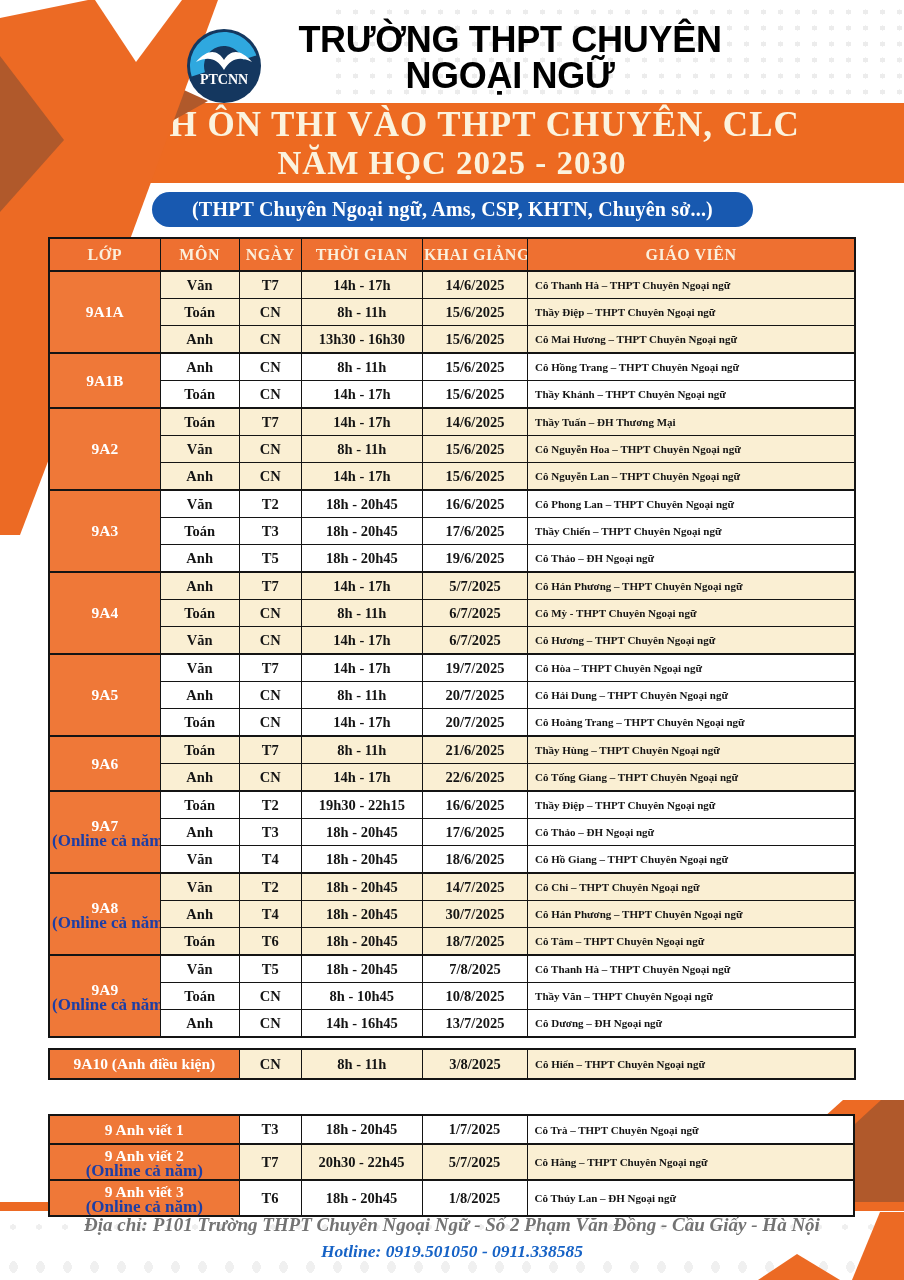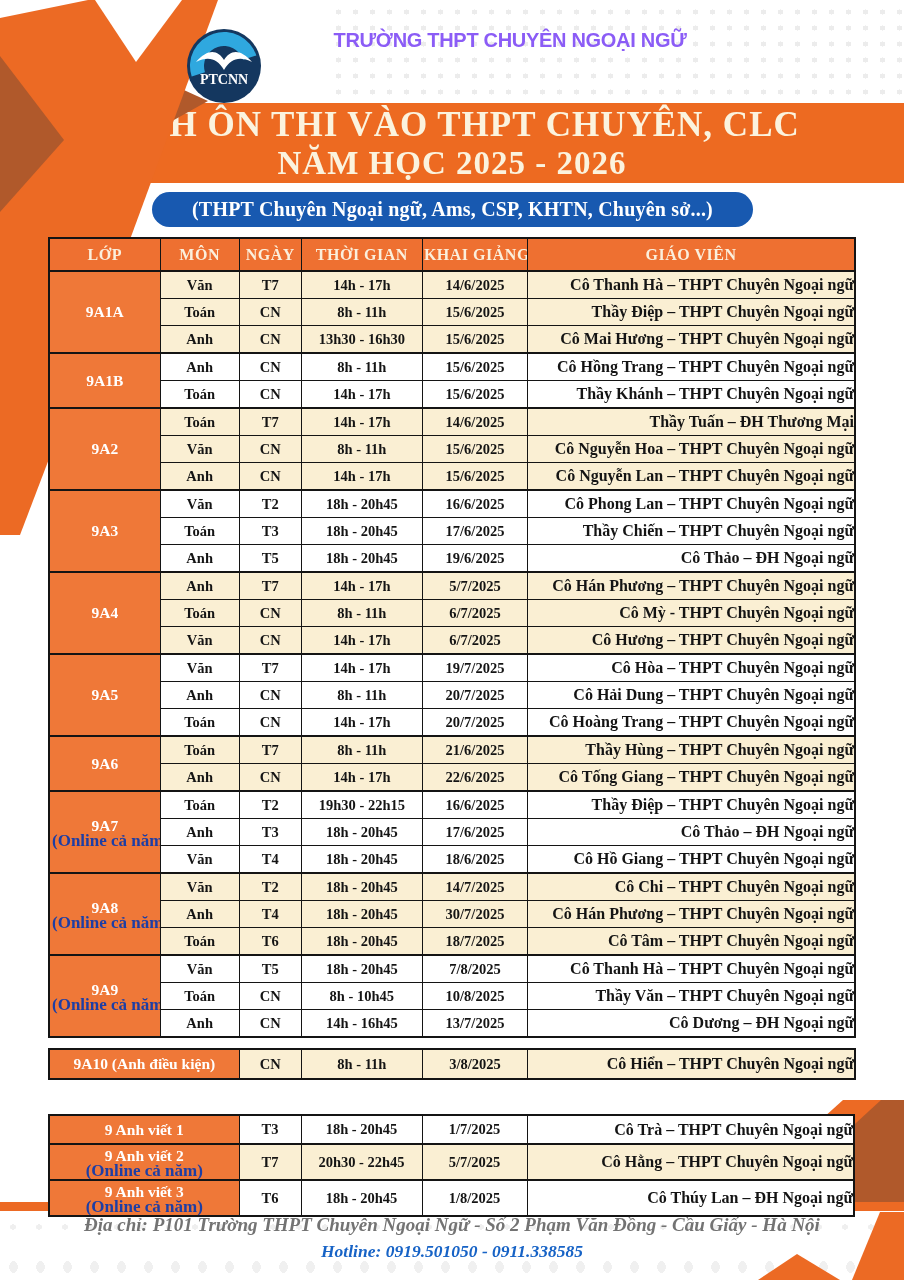--- a/index.html
+++ b/index.html
@@ -12,38 +12,38 @@
     background-image:radial-gradient(#efefef 3px,transparent 3.2px);background-size:26px 22px;}
   .dots-bottom-lg{position:absolute;left:0;top:1250px;width:904px;height:30px;z-index:0;
     background-image:radial-gradient(ellipse 7px 10px,#f0f0f0 60%,transparent 62%);background-size:27px 34px;}
   
   .banner{position:absolute;left:0;top:103px;width:904px;height:80px;background:#ED6A21;z-index:1;
           display:flex;flex-direction:column;justify-content:center;align-items:center;}
   .banner .l1{font-size:35px;font-weight:bold;color:#FBF3DE;letter-spacing:1px;line-height:40px;}
   .banner .l2{font-size:33px;font-weight:bold;color:#FBF3DE;letter-spacing:1px;line-height:36px;}
   .deco{position:absolute;left:0;top:0;z-index:2;pointer-events:none;}
   .school{position:absolute;left:288px;top:22px;width:444px;z-index:3;text-align:center;
-          font-family:"Liberation Sans",sans-serif;font-weight:bold;color:#8b5cf6;
-          font-size:20px;line-height:36px;letter-spacing:-0.3px;}
+          font-family:"Liberation Sans",sans-serif;font-weight:bold;color:#000000;
+          font-size:36px;line-height:36px;letter-spacing:-0.3px;}
   .logo{position:absolute;left:186px;top:28px;z-index:3;}
   .pill{position:absolute;left:152px;top:192px;width:601px;height:35px;background:#1859B0;
         border-radius:18px;z-index:3;display:flex;align-items:center;justify-content:center;}
   .pill span{color:#ffffff;font-weight:bold;font-size:20px;letter-spacing:0.2px;}
   
   table{border-collapse:collapse;table-layout:fixed;position:absolute;z-index:4;background:#e5e5e5;}
   #main-table{left:48px;top:237px;width:808px;}
   #table-9a10{left:48px;top:1048px;width:808px;}
   #table-anhviet{left:48px;top:1114px;width:800px;border-radius:30px;}
   th,td{border:1px solid #141414;overflow:hidden;white-space:nowrap;}
   table{border:2.5px solid #141414;}
   tr.gstart th,tr.gstart td{border-top:2.5px solid #141414;}
   .hdr th{background:#EE7031;color:#FBEFDC;font-weight:bold;font-size:16px;height:29px;
           letter-spacing:0.5px;}
   td{height:26px;text-align:center;font-weight:bold;font-size:14.5px;color:#141414;padding:0;}
-  td.teacher{text-align:right;padding-left:7px;font-size:16px;}
+  td.teacher{text-align:left;padding-left:7px;font-size:11px;}
   td.cream{background:#FAEFD3;}
   td.white{background:#ffffff;}
   th.class-cell{background:#EF7838;color:#ffffff;font-weight:bold;font-size:15.5px;padding:0 2px;text-align:center;}
   th.class-cell .note{color:#1d3ea5;font-size:17px;line-height:13px;}
   th.class-cell .cls{line-height:16px;}
   
   .stripe{position:absolute;left:0;top:1202px;width:904px;height:9px;background:#EC6A24;z-index:3;}
   .addr{position:absolute;left:0;top:1214px;width:904px;text-align:center;z-index:4;
         font-style:italic;font-weight:bold;font-size:19px;color:#737373;}
   .hotline{position:absolute;left:0;top:1241px;width:904px;text-align:center;z-index:4;
@@ -53,21 +53,21 @@
 <body>
 
 <div class="canvas">
 
   <div class="dots-top"></div>
   <div class="dots-bottom-sm"></div>
   <div class="dots-bottom-lg"></div>
 
   <div class="banner">
     <div class="l1">LỊCH ÔN THI VÀO THPT CHUYÊN, CLC</div>
-    <div class="l2">NĂM HỌC 2025 - 2026</div>
+    <div class="l2">NĂM HỌC 2025 - 2030</div>
   </div>
 
   <svg class="deco" width="260" height="540" viewBox="0 0 260 540">
     <path d="M140,70 L208,101 L138,140 Z" fill="#B0592B"></path>
     <path d="M0,18 L88,0 L218,0 L60,430 L20,535 L0,535 Z" fill="#EC6A24"></path>
     <path d="M95,0 L182,0 L136,62 Z" fill="#ffffff"></path>
     <path d="M0,56 L64,140 L0,212 Z" fill="#B0592B"></path>
   </svg>
 
   <svg class="deco" style="left:700px;top:1095px;" width="204" height="185" viewBox="0 0 204 185">

